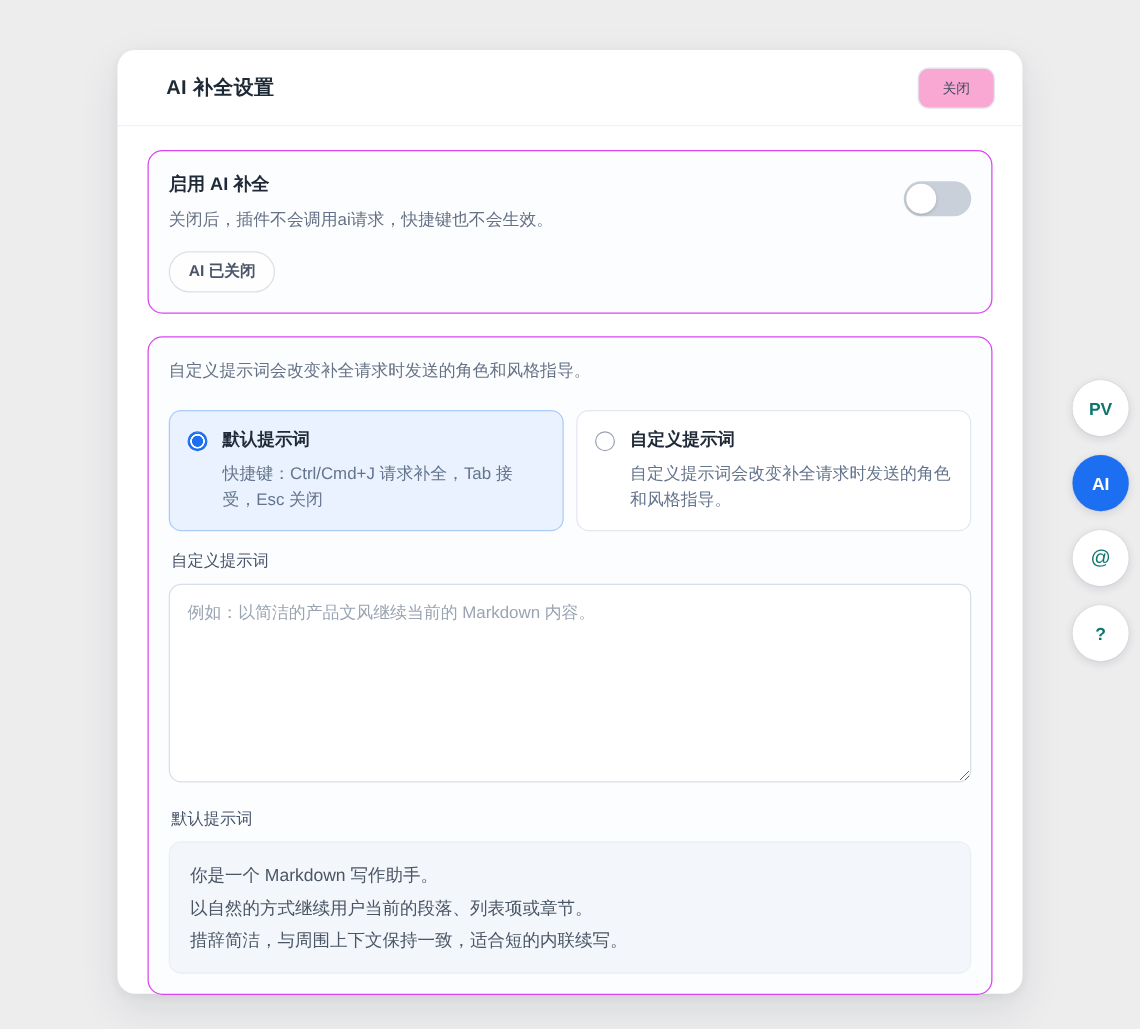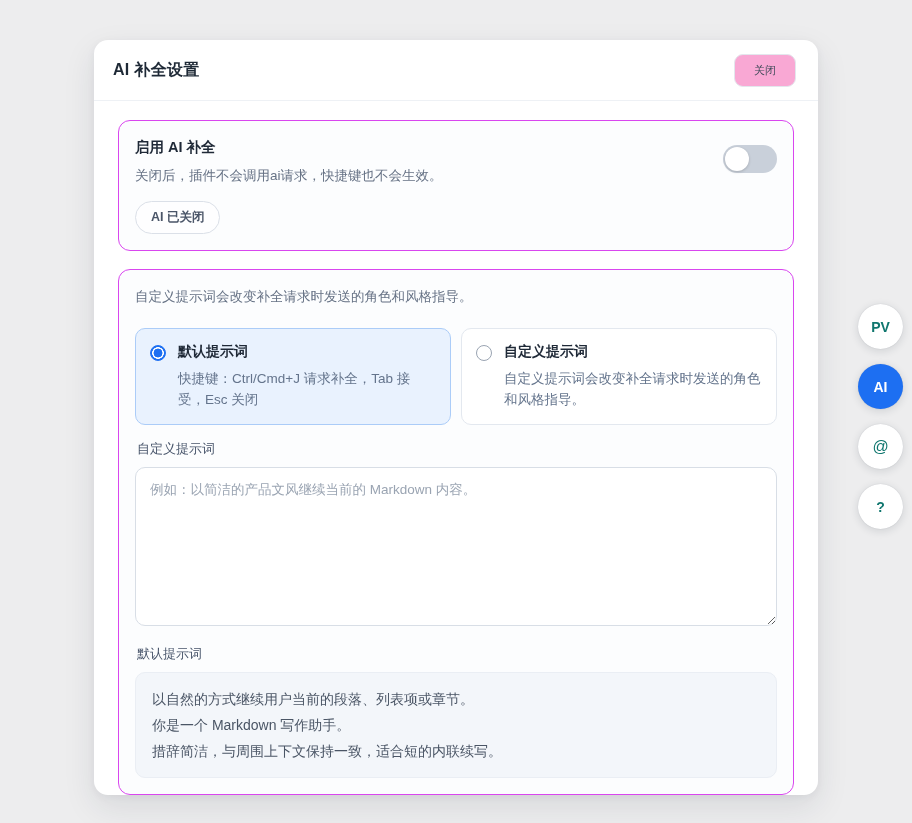--- a/index.html
+++ b/index.html
@@ -24,20 +24,21 @@
     align-items: center;
     justify-content: space-between;
     padding: 0 22px 0 19px;
     border-bottom: 1px solid #eef1f5;
   }
   .modal-title {
     font-size: 16px;
     font-weight: bold;
     color: #1e2936;
     letter-spacing: .3px;
+    margin-left: 20px;
   }
   .close-btn {
     background: #f9a8d4;
     border: 1px solid #e3e7ed;
     border-radius: 9px;
     padding: 8px 19px;
     font-size: 11px;
     color: #3f4a59;
     cursor: pointer;
     font-family: Liberation Sans, sans-serif;
@@ -241,22 +242,22 @@
             <div class="option-desc">自定义提示词会改变补全请求时发送的角色和风格指导。</div>
           </div>
         </div>
       </div>
 
       <div class="field-label">自定义提示词</div>
       <textarea class="prompt-textarea" placeholder="例如：以简洁的产品文风继续当前的 Markdown 内容。" style=""></textarea>
 
       <div class="field-label">默认提示词</div>
       <div class="default-prompt-box">
+        <div class="default-prompt-line">你是一个 Markdown 写作助手。</div>
         <div class="default-prompt-line">以自然的方式继续用户当前的段落、列表项或章节。</div>
-        <div class="default-prompt-line">你是一个 Markdown 写作助手。</div>
         <div class="default-prompt-line">措辞简洁，与周围上下文保持一致，适合短的内联续写。</div>
       </div>
     </div>
 
   </div>
 </div>
 
 <div class="fab fab-pv">PV</div>
 <div class="fab fab-ai active">AI</div>
 <div class="fab fab-at">@</div>

